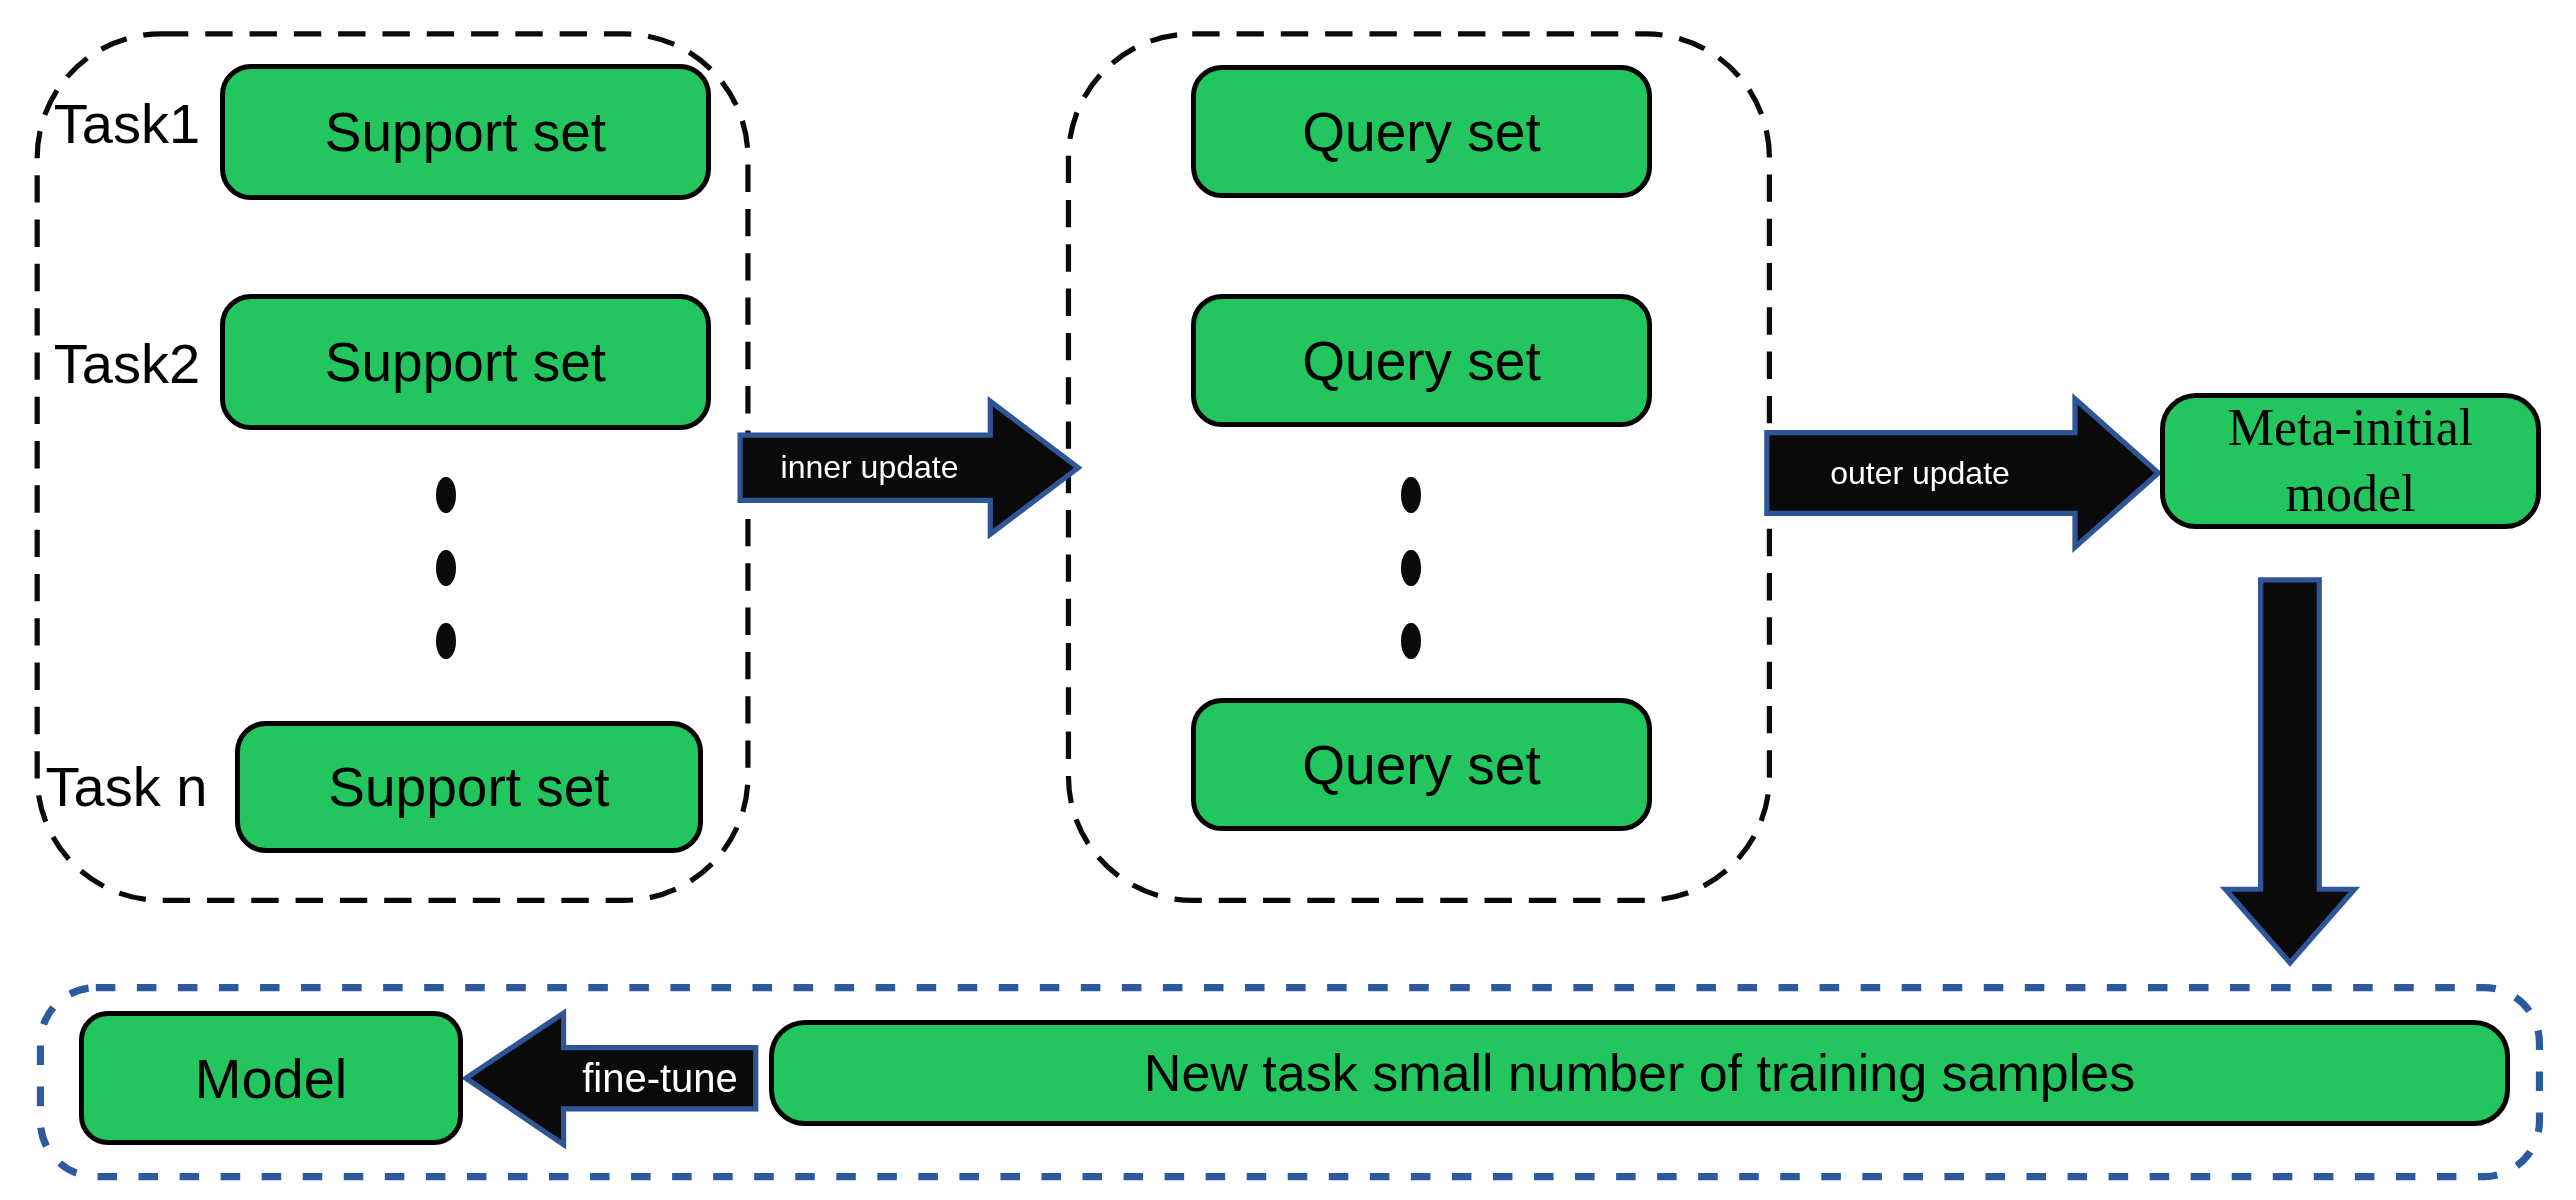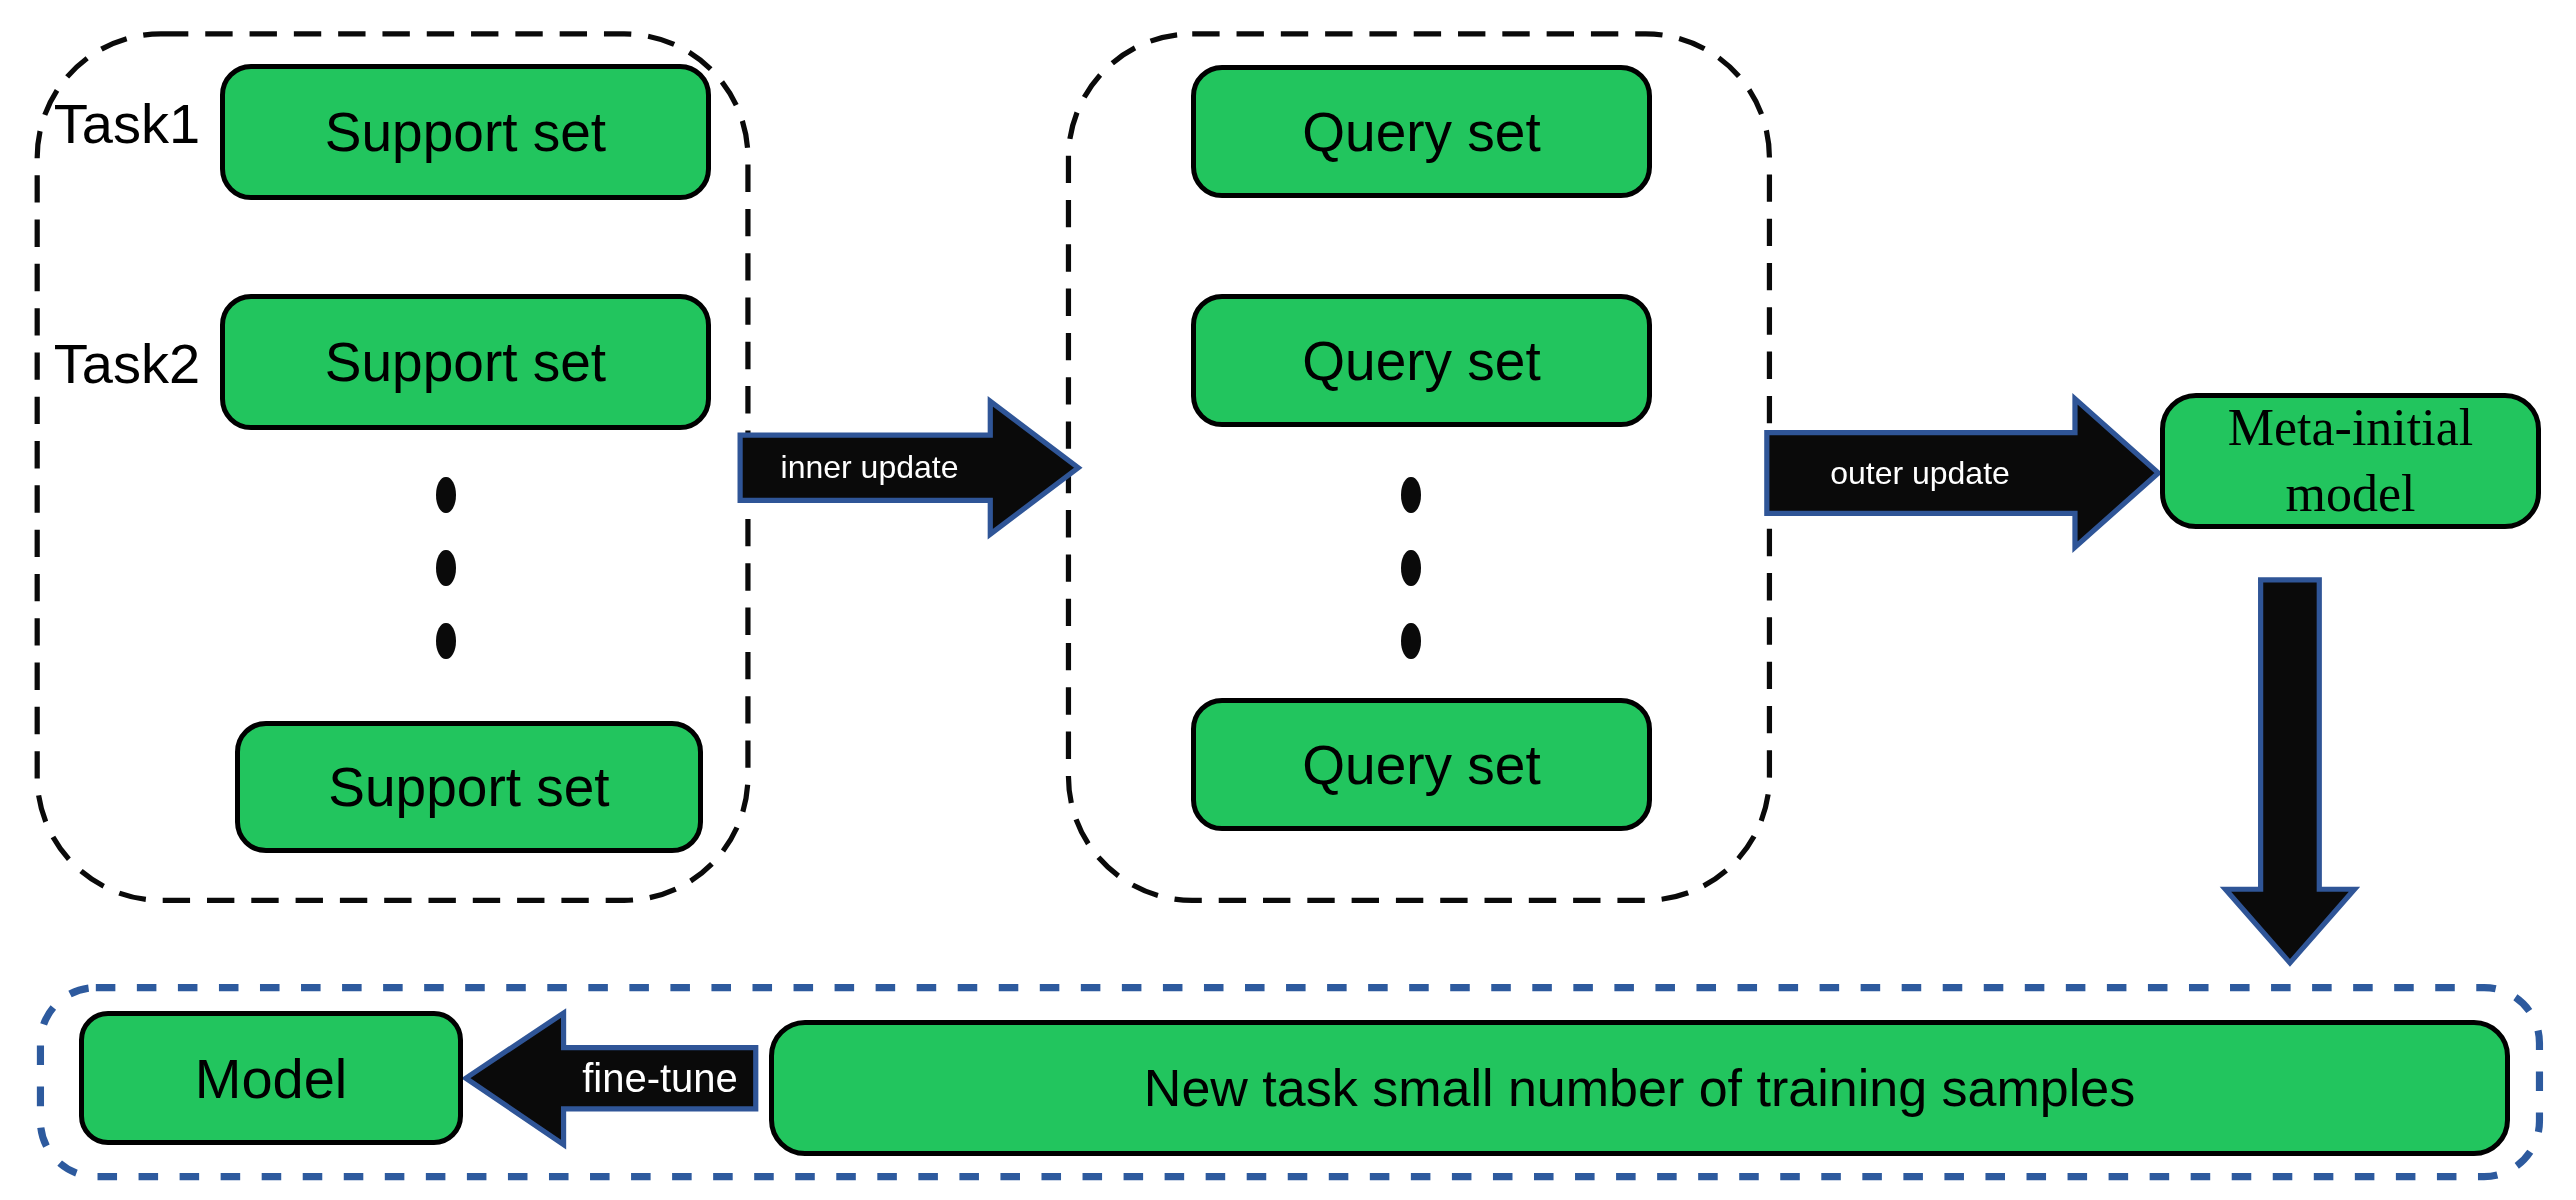--- a/index.html
+++ b/index.html
@@ -98,20 +98,21 @@
   <div class="task-label" style="left:39px; top:89px; width:176px; height:68px;">Task1</div>
   <div class="box" style="left:220px; top:64px; width:491px; height:136px;">Support set</div>
 
   <div class="task-label" style="left:39px; top:329px; width:176px; height:68px;">Task2</div>
   <div class="box" style="left:220px; top:294px; width:491px; height:136px;">Support set</div>
 
   <div class="dot" style="left:436px; top:477px;"></div>
   <div class="dot" style="left:436px; top:550px;"></div>
   <div class="dot" style="left:436px; top:623px;"></div>
 
+  <div class="task-label" style="left:29px; top:752px; width:195px; height:68px;">Task n</div>
   <div class="box" style="left:235px; top:721px; width:468px; height:132px;">Support set</div>
 
   <div class="arrow-label" style="left:749px; top:435px; width:241px; height:65px;">inner update</div>
 
   <div class="box" style="left:1191px; top:65px; width:461px; height:133px;">Query set</div>
   <div class="box" style="left:1191px; top:294px; width:461px; height:133px;">Query set</div>
 
   <div class="dot" style="left:1401px; top:477px;"></div>
   <div class="dot" style="left:1401px; top:550px;"></div>
   <div class="dot" style="left:1401px; top:623px;"></div>
@@ -121,16 +122,16 @@
   <div class="arrow-label" style="left:1775px; top:433px; width:290px; height:81px;">outer update</div>
 
   <div class="box meta-box" style="left:2160px; top:393px; width:381px; height:136px; border-radius:36px;">
     <div class="inner-wrap">Meta-initial model</div>
   </div>
 
   <div class="box thick model-box" style="left:79px; top:1011px; width:384px; height:134px; border-radius:29px;">Model</div>
 
   <div class="arrow-label" style="left:564px; top:1048px; width:192px; height:61px; font-size:40px;">fine-tune</div>
 
-  <div class="box thick long-box" style="left:769px; top:1020px; width:1741px; height:136px; border-radius:36px;">New task small number of training samples</div>
+  <div class="box thick long-box" style="left:769px; top:1020px; width:1741px; height:106px; border-radius:36px;">New task small number of training samples</div>
 
 </div>
 
 
 </body></html>

